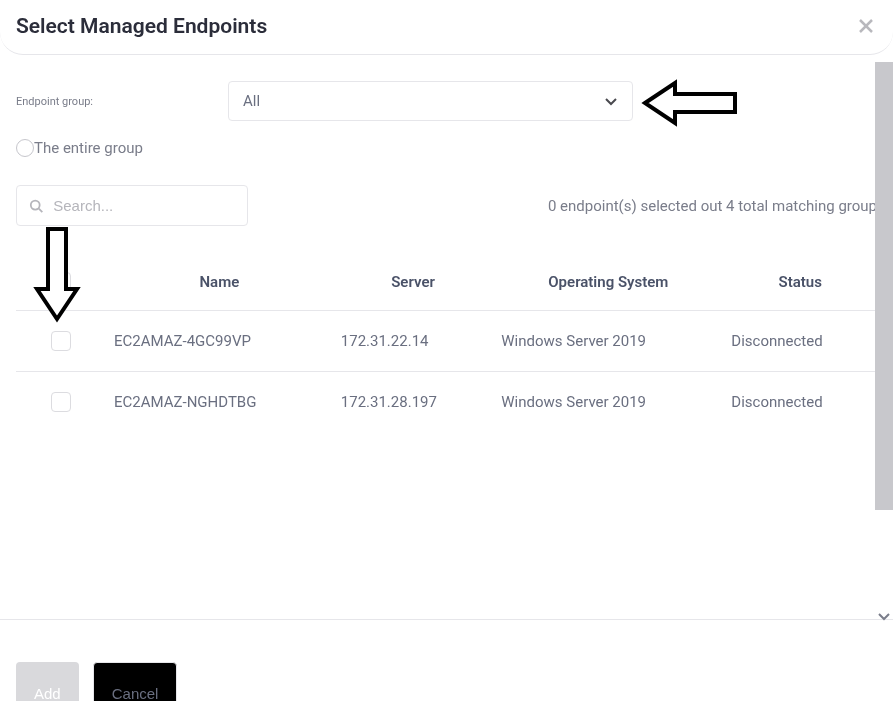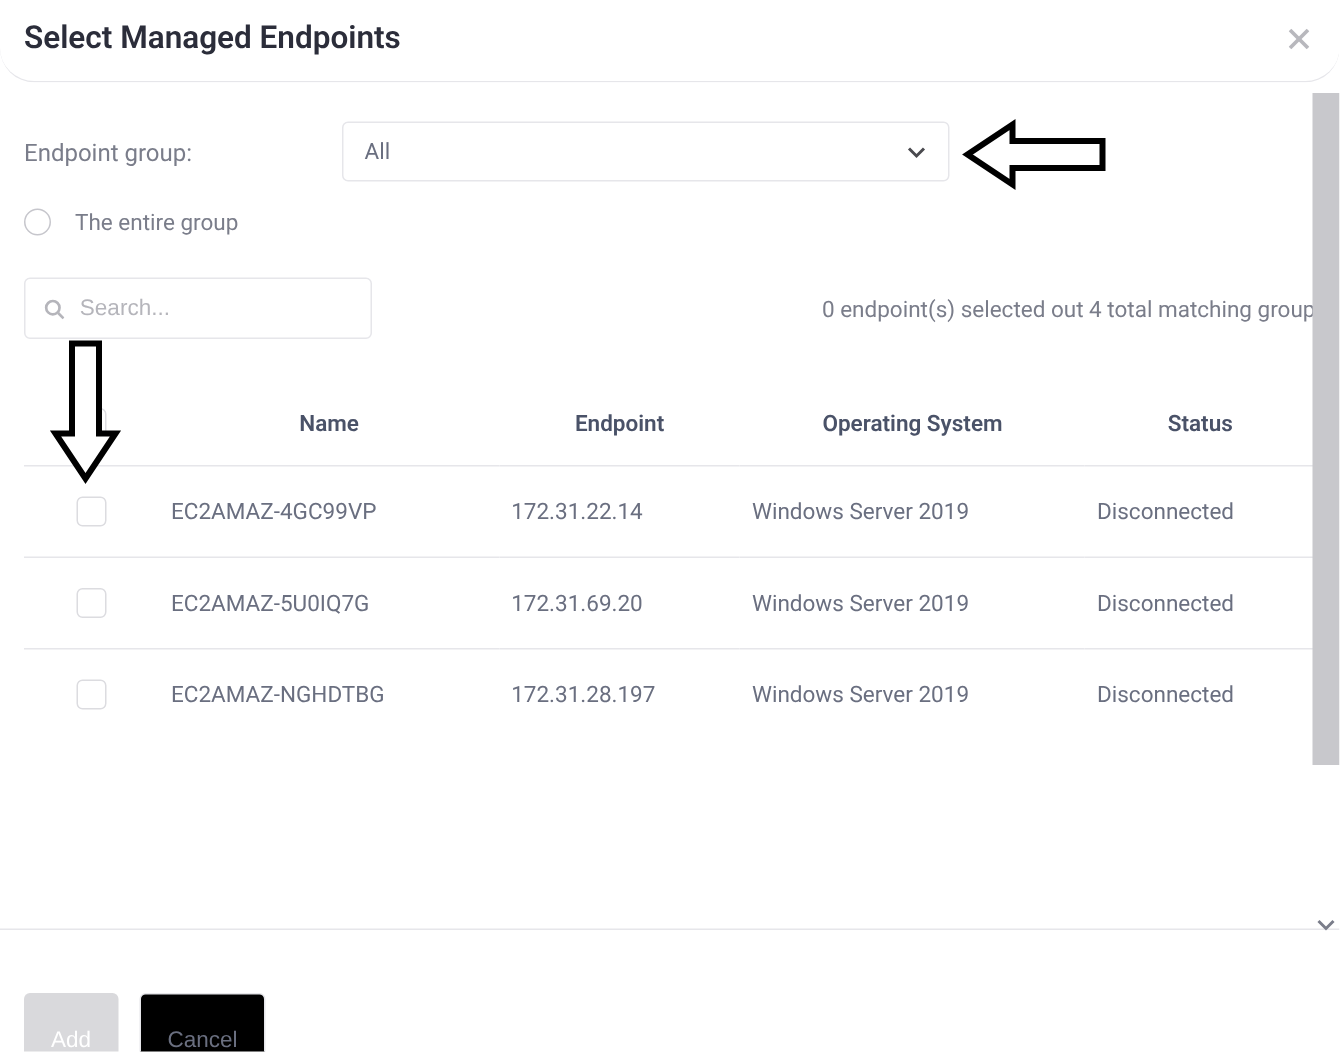--- a/index.html
+++ b/index.html
@@ -47,40 +47,39 @@
     border-bottom: 1px solid var(--border);
   }
   .content { padding: 16px; }
   .row-group {
     display: flex;
     align-items: center;
     margin: 10px 0 18px 0;
   }
   .label {
     width: 212px;
-    font-size: 16px;
+    font-size: 11px;
     color: var(--text-muted);
   }
   .select {
     display: flex;
     align-items: center;
     justify-content: space-between;
     width: 405px;
     border: 1px solid var(--border);
     border-radius: 4px;
     padding: 10px 14px;
     font-size: 15px;
     color: var(--cell);
     cursor: pointer;
   }
   .chev { width: 14px; height: 14px; }
   .radio-row {
     display: flex;
     align-items: center;
-    gap: 16px;
     margin: 10px 0;
   }
   .radio {
     width: 18px; height: 18px;
     border: 1.5px solid #c6c6cc;
     border-radius: 50%;
     display: flex;
     align-items: center;
     justify-content: center;
     cursor: pointer;
@@ -216,40 +215,33 @@
         <input type="text" placeholder="Search..." style="">
       </div>
       <div class="status-text">0 endpoint(s) selected out 4 total matching group</div>
     </div>
 
     <table>
       <thead>
         <tr>
           <th class="chk-cell"><span class="chk"></span></th>
           <th>Name</th>
-          <th>Endpoint</th>
+          <th>Server</th>
           <th>Operating System</th>
           <th>Status</th>
         </tr>
       </thead>
       <tbody>
         <tr>
           <td class="chk-cell"><span class="chk"></span></td>
           <td>EC2AMAZ-4GC99VP</td>
           <td>172.31.22.14</td>
           <td>Windows Server 2019</td>
           <td>Disconnected</td>
         </tr>
-        <tr>
-          <td class="chk-cell"><span class="chk"></span></td>
-          <td>EC2AMAZ-5U0IQ7G</td>
-          <td>172.31.69.20</td>
-          <td>Windows Server 2019</td>
-          <td>Disconnected</td>
-        </tr>
         <tr class="last">
           <td class="chk-cell"><span class="chk"></span></td>
           <td>EC2AMAZ-NGHDTBG</td>
           <td>172.31.28.197</td>
           <td>Windows Server 2019</td>
           <td>Disconnected</td>
         </tr>
       </tbody>
     </table>
 

